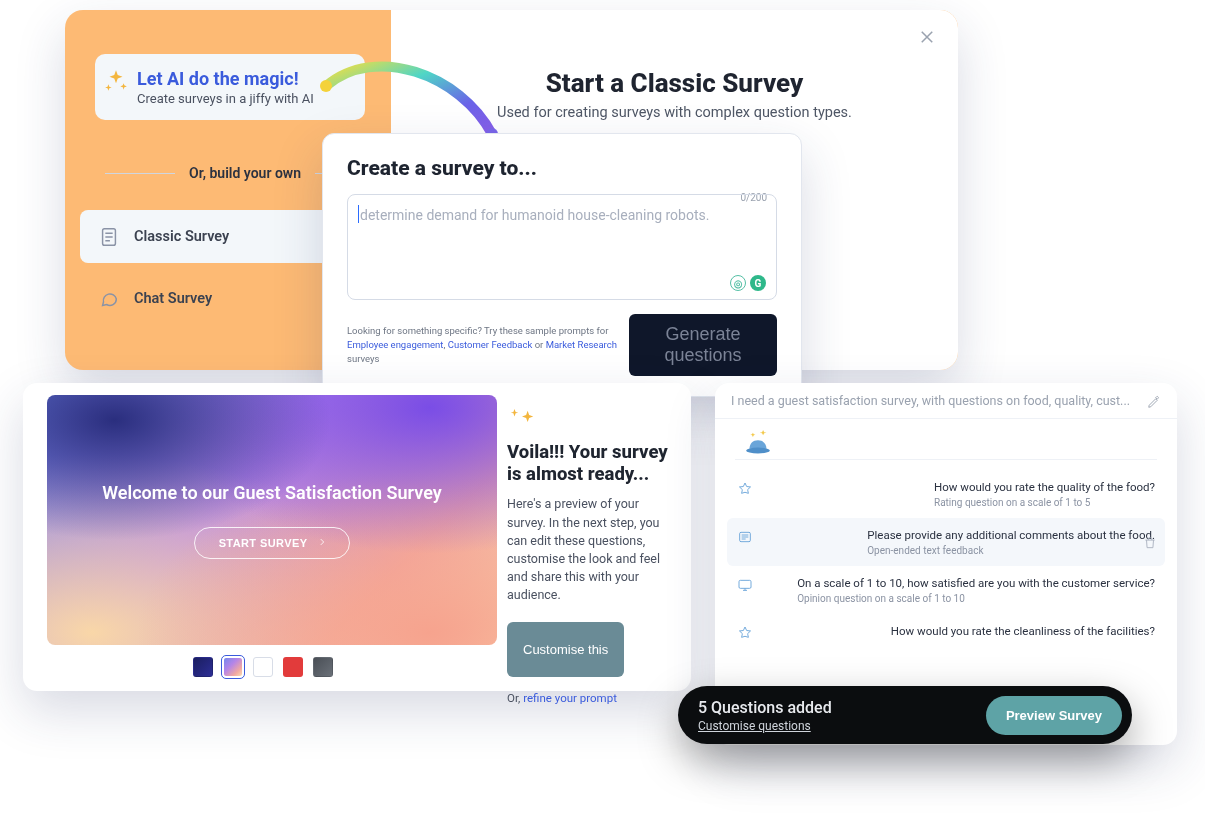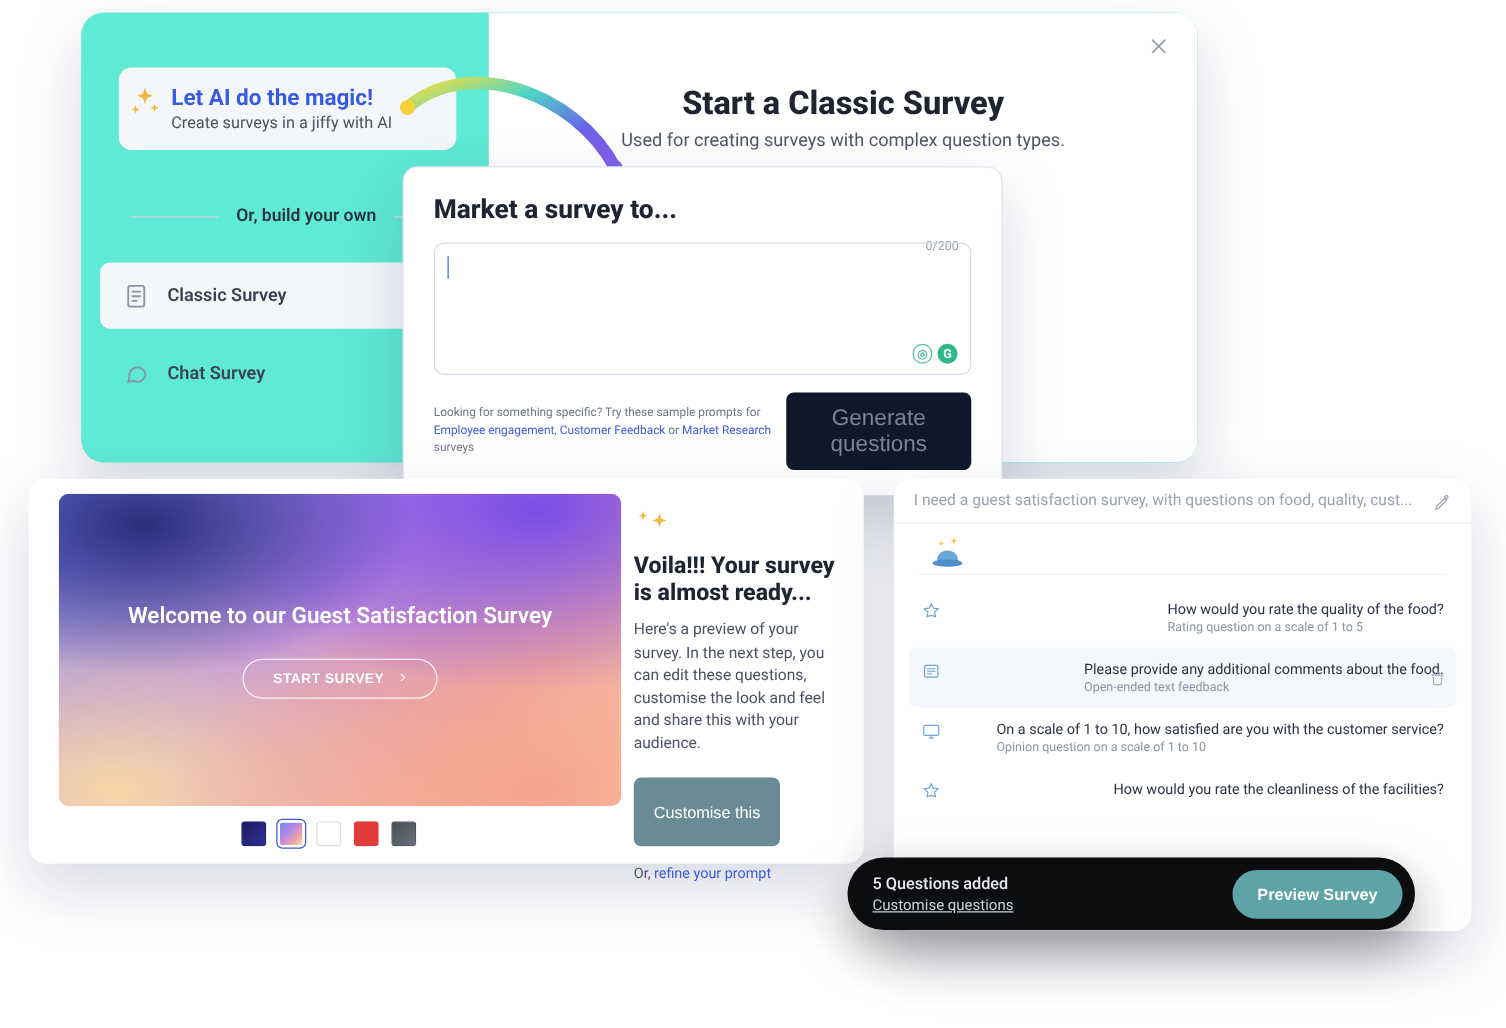--- a/index.html
+++ b/index.html
@@ -18,21 +18,21 @@
   }
   .shadow {
     box-shadow: 0 20px 50px rgba(40,50,100,0.18);
   }
 
   
   .panel-top {
     position: absolute;
     left: 65px; top: 10px;
     width: 893px; height: 360px;
-    background: #5eead4;
+    background: #fdba74;
     border-radius: 18px;
     overflow: hidden;
   }
   .magic-card {
     position: absolute;
     left: 30px; top: 44px;
     width: 270px;
     background: #f3f7fa;
     border-radius: 10px;
     padding: 14px 16px 14px 42px;
@@ -235,21 +235,21 @@
     position: absolute;
     left: 678px; top: 686px;
     width: 454px; height: 58px;
     background: #0b0d0f;
     border-radius: 30px;
     display: flex; align-items: center; justify-content: space-between;
     padding: 0 10px 0 20px;
     box-shadow: 0 16px 40px rgba(0,0,0,0.35);
   }
   .pill-left { display: flex; flex-direction: column; }
-  .pill-title { color: #e8eaee; font-size: 13px; font-weight: 500; }
+  .pill-title { color: #e8eaee; font-size: 16px; font-weight: 500; }
   .pill-link  { color: #cfd4db; font-size: 12px; text-decoration: underline; margin-top: 2px; cursor: pointer; }
   .preview-btn {
     background: #5ea3a6; color: #fff; border: none;
     border-radius: 22px; padding: 12px 20px;
     font-size: 13px; font-weight: 600; cursor: pointer;
   }
 
   
   .chev { width: 10px; height: 10px; }
 </style>
@@ -311,24 +311,25 @@
             <stop offset="100%" stop-color="#8a5ee9"></stop>
         </linearGradient>
       </defs>
       <path d="M6 30 C 55 -12, 140 18, 172 78" stroke="url(#rb)" stroke-width="10" fill="none" stroke-linecap="round"></path>
       <circle cx="6" cy="30" r="6" fill="#f4d23a"></circle>
       <circle cx="172" cy="78" r="6" fill="#7a66e9"></circle>
     </svg>
   </div>
 
   <div class="modal shadow">
-    <h2>Market a survey to...</h2>
+    <h2>Create a survey to...</h2>
     <span class="counter">0/200</span>
     <div class="modal-textarea">
       <span class="caret"></span>
+      <span class="placeholder-text">determine demand for humanoid house-cleaning robots.</span>
       <div class="ta-icons">
         <span class="ico-bulb">◎</span>
         <span class="ico-g">G</span>
       </div>
     </div>
     <div class="modal-footer">
       <div class="prompt-hint">
         <span>Looking for something specific? Try these sample prompts for </span>
         <a href="#">Employee engagement</a><span>, </span>
         <a href="#">Customer Feedback</a><span> or </span>

